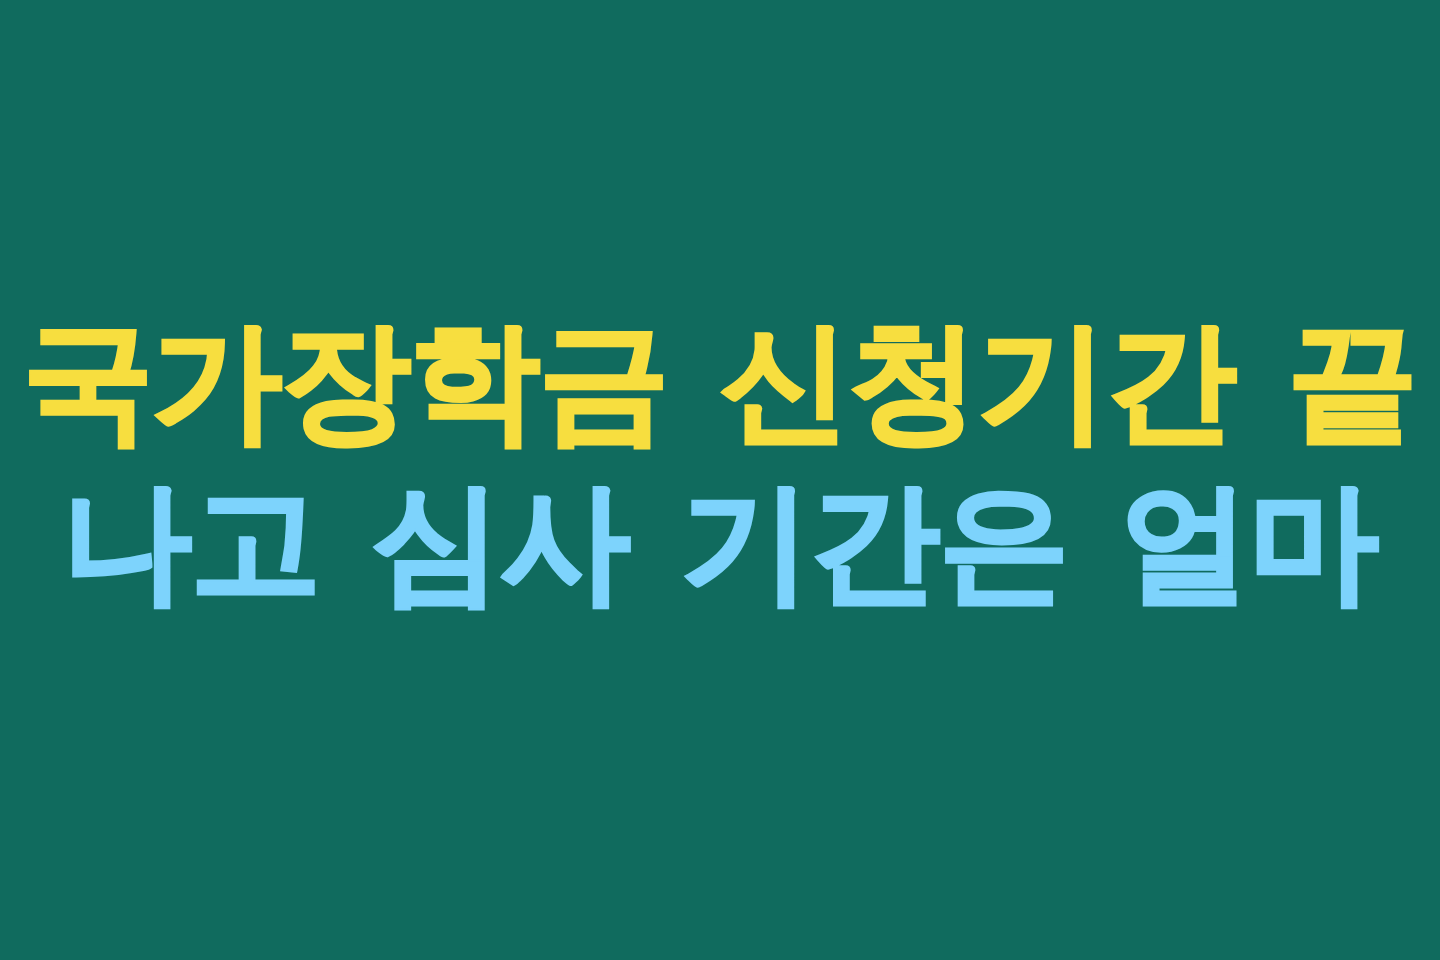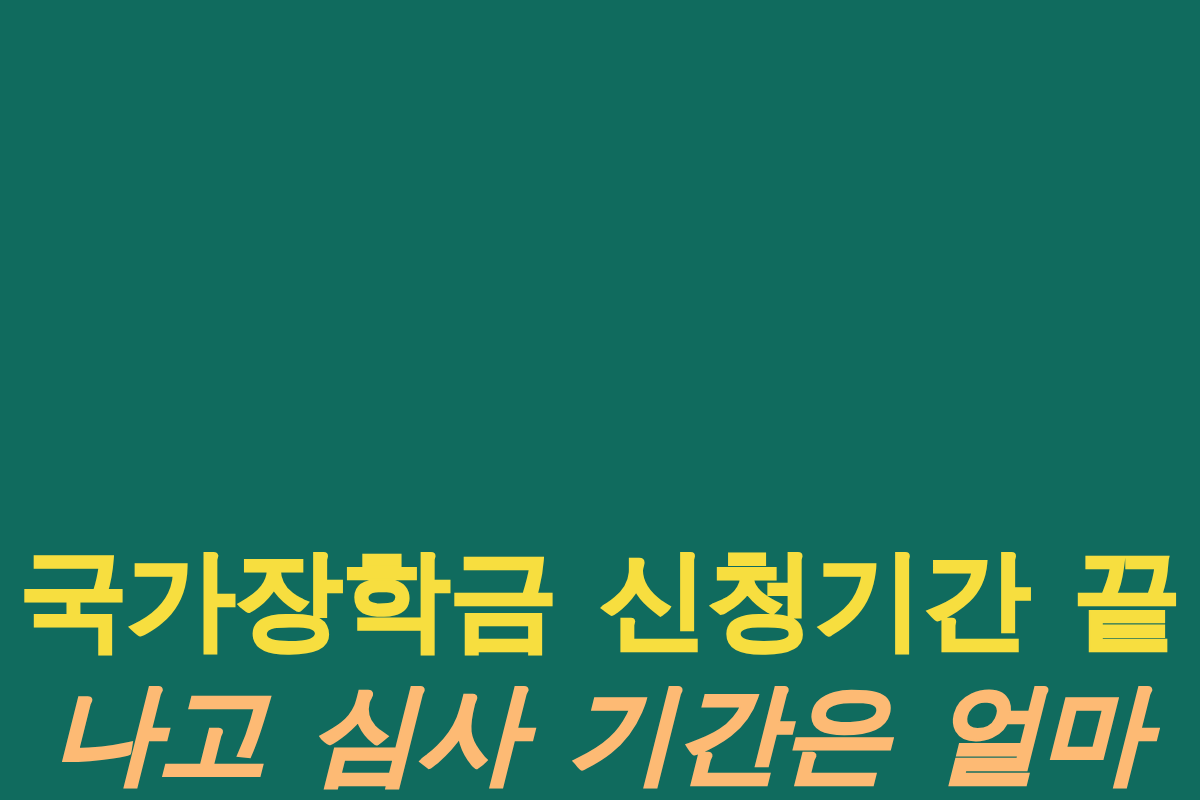--- a/index.html
+++ b/index.html
@@ -58,23 +58,23 @@
     font-size: 108px;
   }
 
   #headline-line-2 {
     font-size: 108px;
   }
 </style>
 </head>
 <body>
 
-<div id="thumbnail-canvas" style="background-color: rgb(16, 107, 94); justify-content: flex-end;">
+<div id="thumbnail-canvas" style="background-color: rgb(16, 107, 94);">
 
   <div id="headline-block">
 
     <span class="headline-line" id="headline-line-1" style="color: rgb(247, 222, 63);">국가장학금 신청기간 끝</span>
 
-    <span class="headline-line" id="headline-line-2" style="color: #fdba74; font-style: italic;">나고 심사 기간은 얼마</span>
+    <span class="headline-line" id="headline-line-2" style="color: #7dd3fc;">나고 심사 기간은 얼마</span>
 
   </div>
 
 </div>
 
 </body></html>

